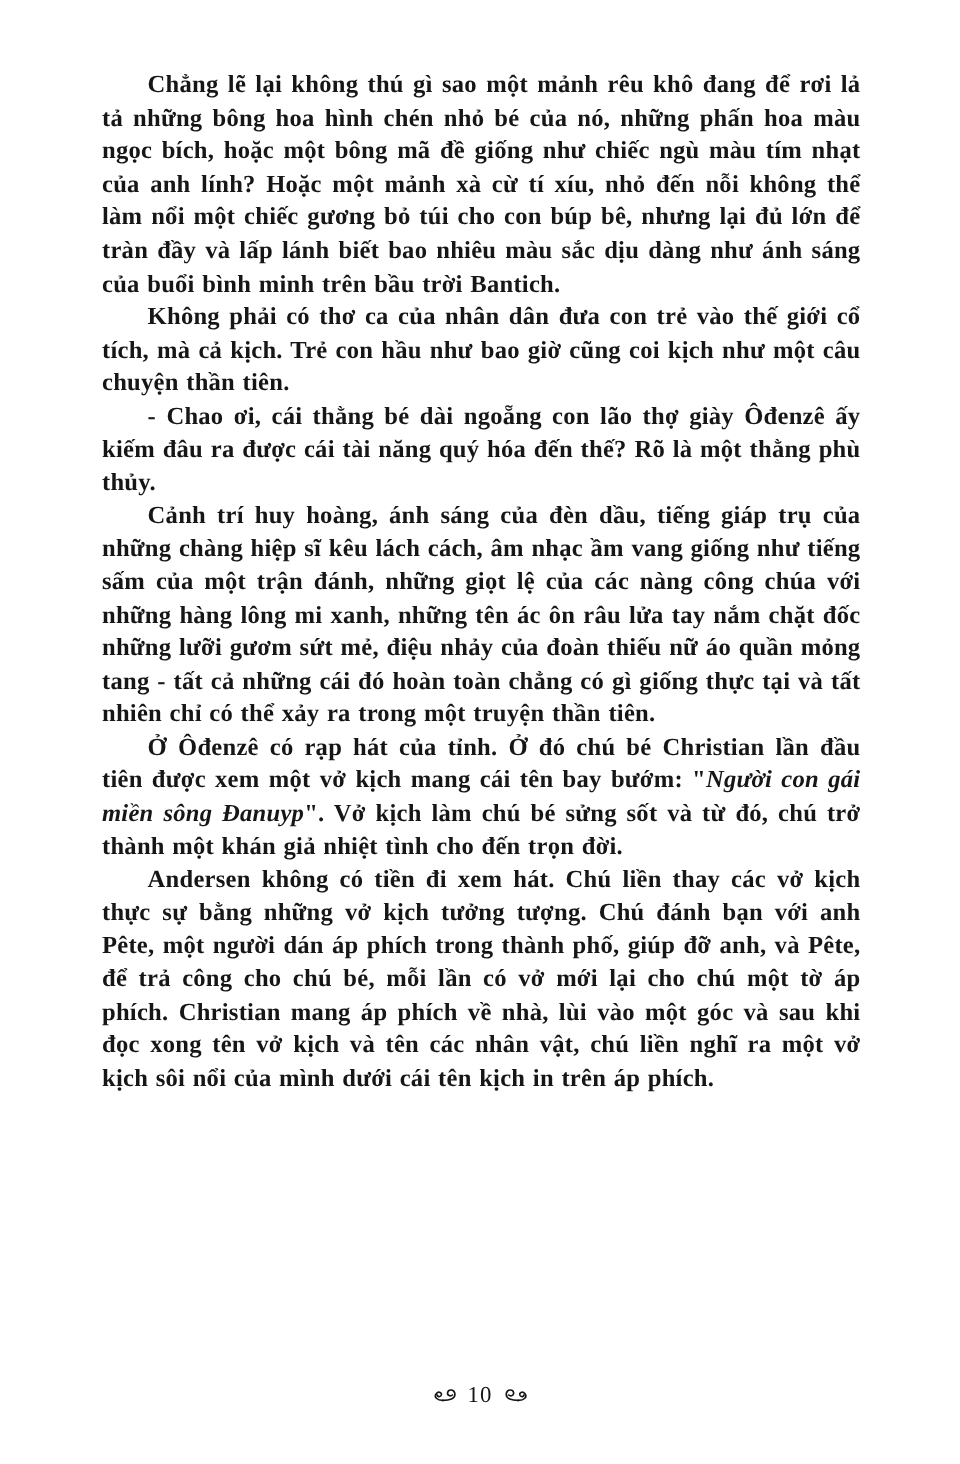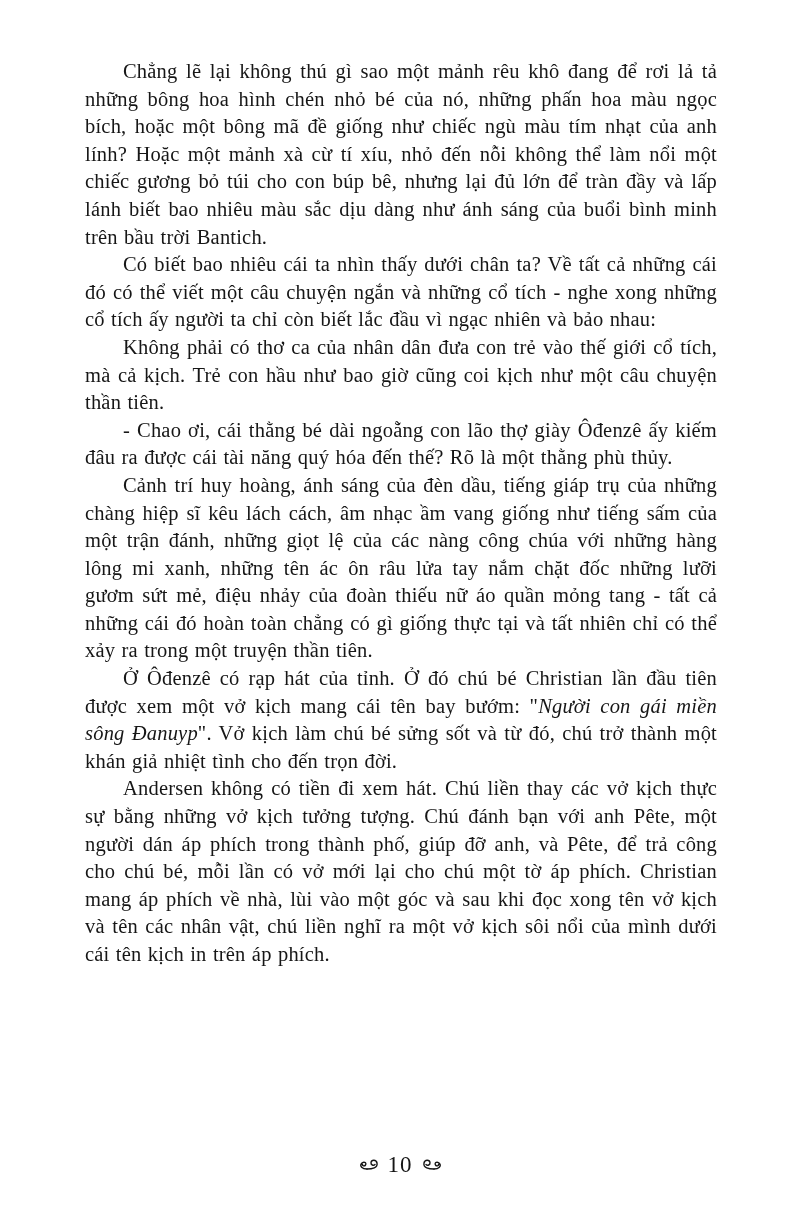--- a/index.html
+++ b/index.html
@@ -13,20 +13,21 @@
     position: relative;
     font-family: "Liberation Serif", "DejaVu Serif", serif;
     color: #161616;
     overflow: hidden;
   }
   .page {
     position: absolute;
     left: 85px;
     top: 58px;
     width: 632px;
+    font-weight: bold;
   }
   .page p {
     margin: 0;
     font-size: 20.5px;
     line-height: 27.6px;
     text-align: justify;
     text-indent: 38px;
     letter-spacing: 0.2px;
     word-spacing: 1px;
   }
@@ -35,41 +36,40 @@
   }
   .folio {
     position: absolute;
     left: 0;
     top: 1152px;
     width: 800px;
     display: flex;
     align-items: center;
     justify-content: center;
     gap: 8px;
-    font-size: 23px;
+    font-size: 19px;
     color: #161616;
   }
   .folio .num {
     font-family: "Liberation Serif", "DejaVu Serif", serif;
     letter-spacing: 1px;
   }
   .fleuron {
     display: inline-block;
     width: 22px;
     height: 14px;
   }
   .fleuron svg { display: block; }
   .fleuron.right svg { transform: scaleX(-1); }
 </style>
 </head>
 <body>
 
 <div class="page">
   <p>Chẳng lẽ lại không thú gì sao một mảnh rêu khô đang để rơi lả tả những bông hoa hình chén nhỏ bé của nó, những phấn hoa màu ngọc bích, hoặc một bông mã đề giống như chiếc ngù màu tím nhạt của anh lính? Hoặc một mảnh xà cừ tí xíu, nhỏ đến nỗi không thể làm nổi một chiếc gương bỏ túi cho con búp bê, nhưng lại đủ lớn để tràn đầy và lấp lánh biết bao nhiêu màu sắc dịu dàng như ánh sáng của buổi bình minh trên bầu trời Bantich.</p>
-  <p>Có biết bao nhiêu cái ta nhìn thấy dưới chân ta? Về tất cả những cái đó có thể viết một câu chuyện ngắn và những cổ tích - nghe xong những cổ tích ấy người ta chỉ còn biết lắc đầu vì ngạc nhiên và bảo nhau:</p>
   <p>Không phải có thơ ca của nhân dân đưa con trẻ vào thế giới cổ tích, mà cả kịch. Trẻ con hầu như bao giờ cũng coi kịch như một câu chuyện thần tiên.</p>
   <p>- Chao ơi, cái thằng bé dài ngoẵng con lão thợ giày Ôđenzê ấy kiếm đâu ra được cái tài năng quý hóa đến thế? Rõ là một thằng phù thủy.</p>
   <p>Cảnh trí huy hoàng, ánh sáng của đèn dầu, tiếng giáp trụ của những chàng hiệp sĩ kêu lách cách, âm nhạc ầm vang giống như tiếng sấm của một trận đánh, những giọt lệ của các nàng công chúa với những hàng lông mi xanh, những tên ác ôn râu lửa tay nắm chặt đốc những lưỡi gươm sứt mẻ, điệu nhảy của đoàn thiếu nữ áo quần mỏng tang - tất cả những cái đó hoàn toàn chẳng có gì giống thực tại và tất nhiên chỉ có thể xảy ra trong một truyện thần tiên.</p>
   <p><span>Ở Ôđenzê có rạp hát của tỉnh. Ở đó chú bé Christian lần đầu tiên được xem một vở kịch mang cái tên bay bướm: "</span><span class="it">Người con gái miền sông Đanuyp</span><span>". Vở kịch làm chú bé sửng sốt và từ đó, chú trở thành một khán giả nhiệt tình cho đến trọn đời.</span></p>
   <p>Andersen không có tiền đi xem hát. Chú liền thay các vở kịch thực sự bằng những vở kịch tưởng tượng. Chú đánh bạn với anh Pête, một người dán áp phích trong thành phố, giúp đỡ anh, và Pête, để trả công cho chú bé, mỗi lần có vở mới lại cho chú một tờ áp phích. Christian mang áp phích về nhà, lùi vào một góc và sau khi đọc xong tên vở kịch và tên các nhân vật, chú liền nghĩ ra một vở kịch sôi nổi của mình dưới cái tên kịch in trên áp phích.</p>
 </div>
 
 <div class="folio">
   <span class="fleuron left">
     <svg width="22" height="14" viewBox="0 0 22 14" fill="none" xmlns="http://www.w3.org/2000/svg">

